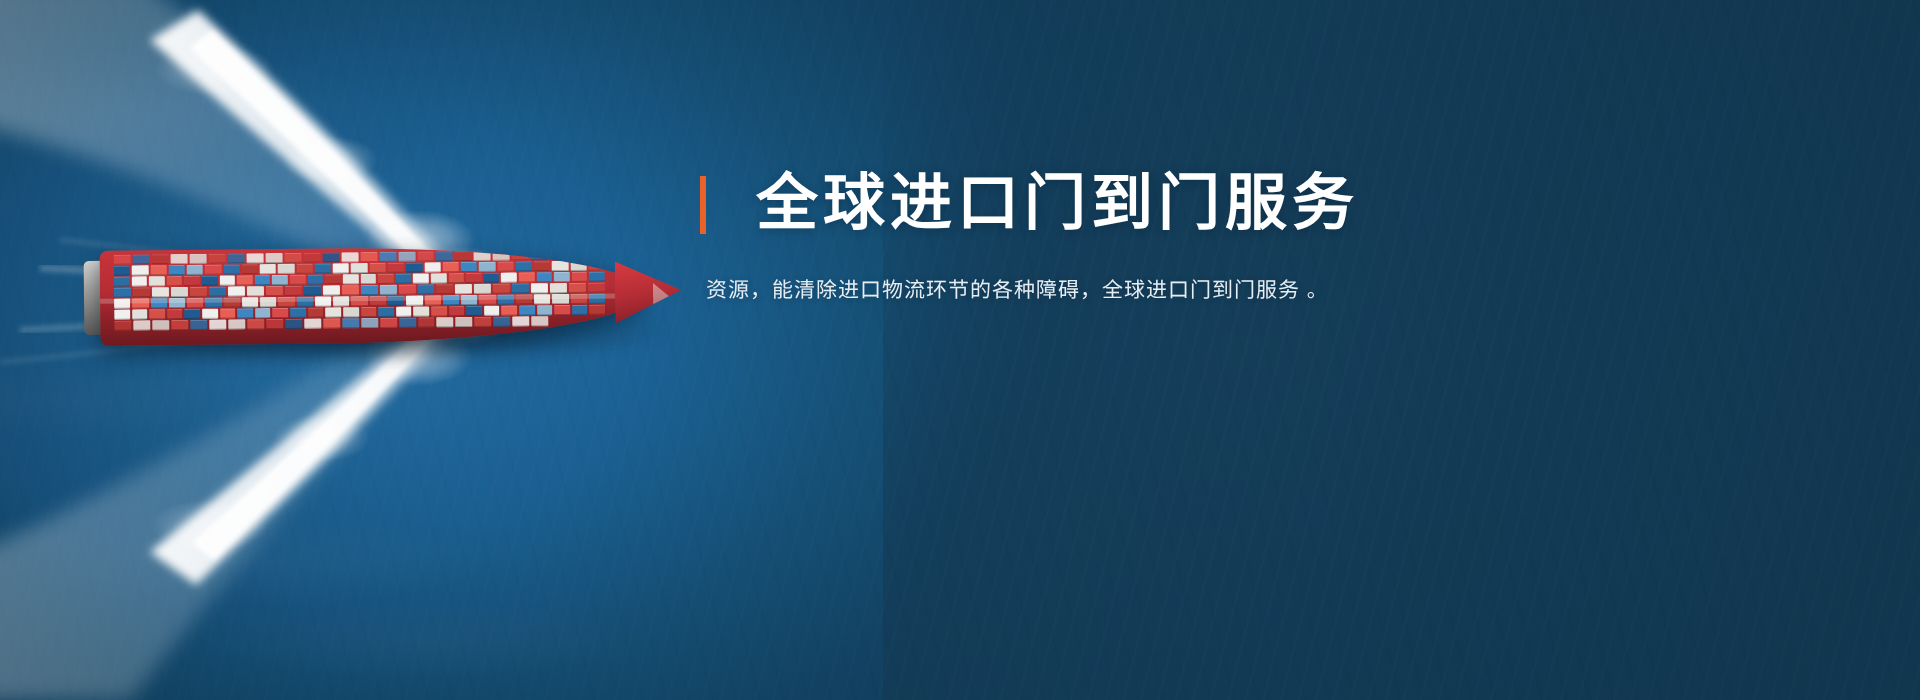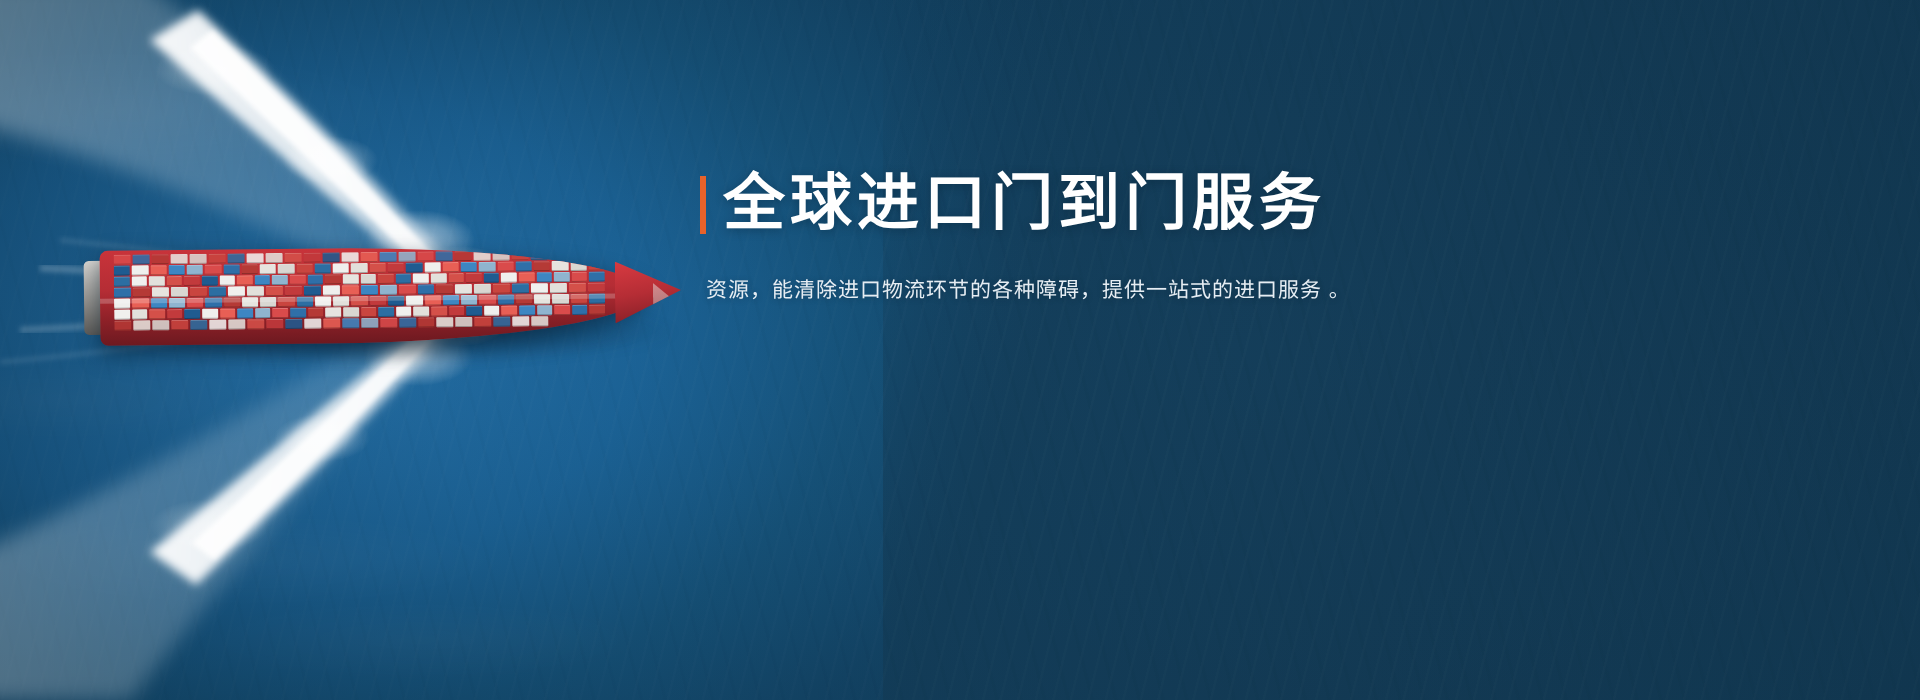--- a/index.html
+++ b/index.html
@@ -115,20 +115,21 @@
   
   .content{
     position:absolute;
     left:700px; top:172px;
     width:820px;
     color:#ffffff;
   }
   .title-row{
     display:flex; align-items:flex-end;
     margin:0 0 38px 0;
+    gap:33px;
   }
   .accent-bar{
     width:6px; height:58px;
     background:#e8622a;
     margin-right:17px;
     flex:0 0 auto;
   }
   .title{
     margin:0;
     font-size:62px;
@@ -440,17 +441,17 @@
 
   <div class="content">
 
     <div class="title-row">
       <span class="accent-bar"></span>
       <h1 class="title">全球进口门到门服务</h1>
     </div>
 
 
     <p class="desc">
-      <span class="desc-line">资源，能清除进口物流环节的各种障碍，提供一站式的进口服务 。</span>
+      <span class="desc-line">资源，能清除进口物流环节的各种障碍，全球进口门到门服务 。</span>
     </p>
 
   </div>
 </div>
 
 </body></html>

